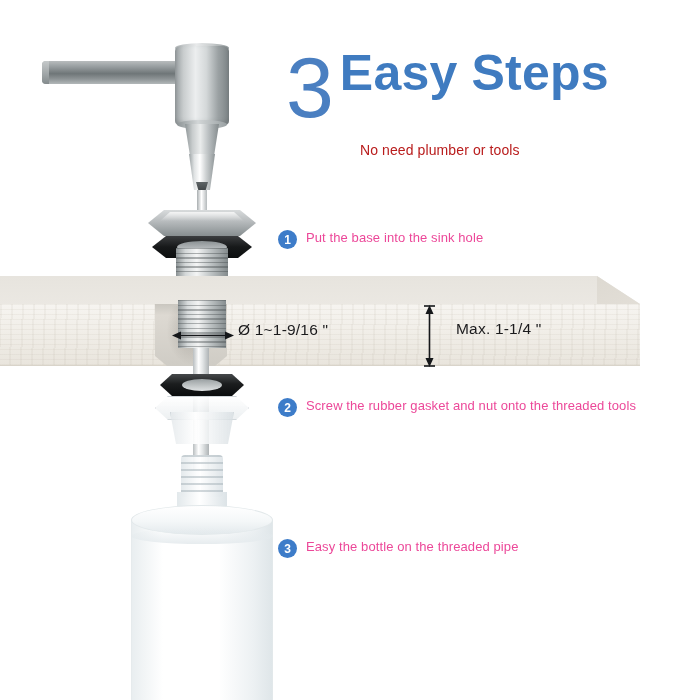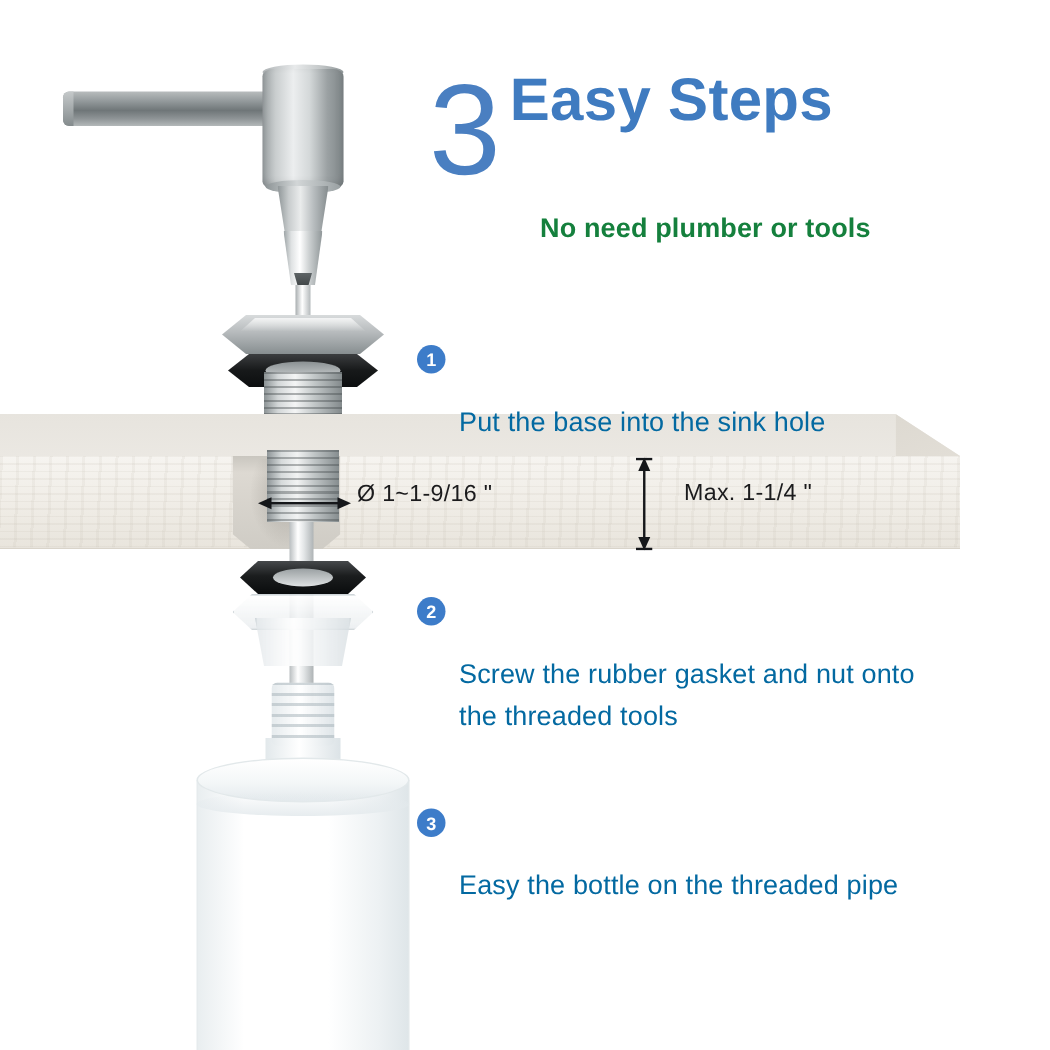--- a/index.html
+++ b/index.html
@@ -14,41 +14,41 @@
   
   .heading-wrap { position: absolute; left: 286px; top: 44px; width: 400px; }
   .head-row { display: flex; align-items: flex-start; }
   .big-num {
     font-size: 86px; line-height: 0.92; font-weight: 400;
     color: #4a7fc1; letter-spacing: -2px; margin-right: 8px;
     margin-top: 4px;
   }
   .head-lines { padding-top: 2px; }
   .head-line {
-    font-size: 40px; line-height: 1.08; font-weight: 700;
+    font-size: 50px; line-height: 1.08; font-weight: 700;
     color: #3f7bc0; letter-spacing: 0.2px; white-space: pre;
   }
   .subtitle {
     position: absolute; left: 360px; top: 142px;
-    font-size: 18px; color: #15803d; letter-spacing: .1px;
-    font-weight: 700;
+    font-size: 14px; color: #b91c1c; letter-spacing: .1px;
+    font-weight: 400;
   }
 
   
   .step { position: absolute; display: flex; align-items: flex-start; }
   .badge {
     width: 19px; height: 19px; border-radius: 50%;
     background: #3d7cc9; color: #fff;
     font-size: 12px; font-weight: 700;
     display: flex; align-items: center; justify-content: center;
     flex: 0 0 19px; margin-top: 2px;
   }
   .step-text {
-    margin-left: 9px; color: #0369a1; font-size: 18px;
-    line-height: 1.55; letter-spacing: .1px; max-width: 330px; margin-top: 40px;
+    margin-left: 9px; color: #ec4899; font-size: 13px;
+    line-height: 1.55; letter-spacing: .1px; max-width: 330px;
   }
   #step1 { left: 278px; top: 228px; }
   #step2 { left: 278px; top: 396px; }
   #step3 { left: 278px; top: 537px; }
 
   
   .slab { position: absolute; left: 0px; top: 276px; width: 640px; height: 96px; }
   .slab-top {
     position: absolute; left: 0; top: 0; width: 640px; height: 100%;
     clip-path: polygon(0 0, 597px 0, 640px 28px, 640px 29px, 0 29px);

